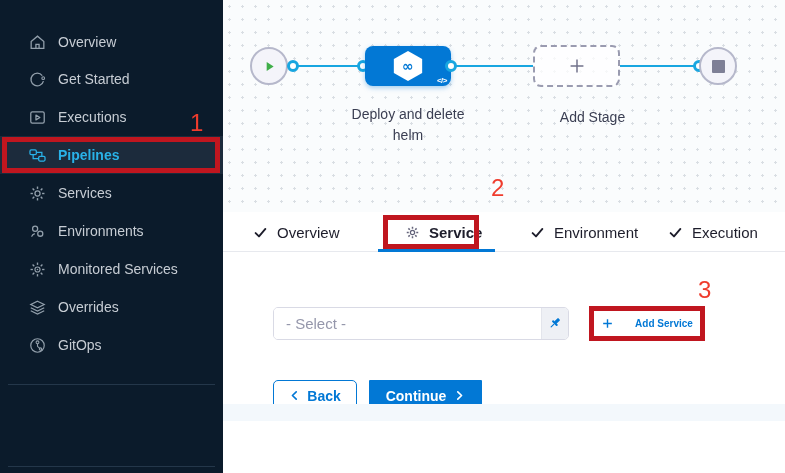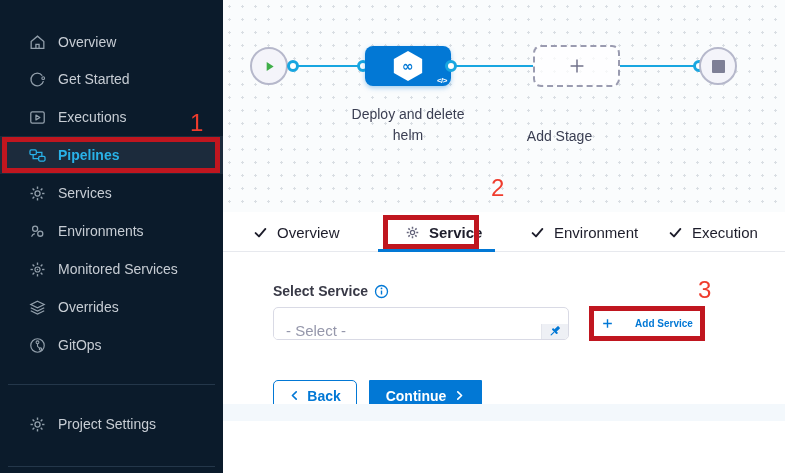--- a/index.html
+++ b/index.html
@@ -25,37 +25,37 @@
     background-size:13px 13px; }
   .pline { position:absolute; top:65px; height:2px; background:#18a6e0; }
   .port { position:absolute; top:60px; width:12px; height:12px; border-radius:50%; background:#fff; border:3px solid #18a6e0; }
   .terminal { position:absolute; top:47px; width:38px; height:38px; border-radius:50%; background:#f4f4fa; border:2px solid #b6b8cb; display:flex; align-items:center; justify-content:center; }
   .stage-node { position:absolute; left:142px; top:46px; width:86px; height:40px; border-radius:8px; background:#0278d5; box-shadow:0 2px 5px rgba(2,120,213,.35); display:flex; align-items:center; justify-content:center; cursor:pointer; }
   .code-glyph { position:absolute; right:4px; bottom:1px; color:#fff; font-size:8px; font-weight:bold; letter-spacing:-0.5px; }
   .add-stage-node { position:absolute; left:310px; top:45px; width:87px; height:42px; border-radius:8px; border:2px dashed #9a9bb0; background:rgba(255,255,255,.75); display:flex; align-items:center; justify-content:center; cursor:pointer; }
   .stop-square { width:13px; height:13px; background:#7e7f96; border-radius:1px; }
   .node-label { position:absolute; font-size:14px; line-height:21px; color:#3a3e52; text-align:center; }
   .lbl-stage { left:125px; top:104px; width:120px; }
-  .lbl-addstage { left:283px; top:107px; width:107px;margin-top:19px; }
+  .lbl-addstage { left:316px; top:107px; width:107px; }
 
   
   .tabbar { position:absolute; top:212px; left:0; right:0; height:40px; background:#fff; border-bottom:1px solid #e7e9ee; }
   .tab { position:absolute; top:0; height:40px; display:flex; align-items:center; gap:9px; font-size:15px; color:#1d1d2b; font-weight:500; cursor:pointer; }
   .tab .ticon { display:flex; align-items:center; }
   .tab-overview { left:30px; }
   .tab-service { left:182px; font-weight:600; }
   .tab-environment { left:307px; }
   .tab-execution { left:445px; }
   .service-underline { position:absolute; left:155px; top:37px; width:117px; height:3px; background:#0278d5; }
 
   
   .form-area { position:absolute; top:252px; left:0; right:0; bottom:17px; background:#fff; }
   .field-label-row { position:absolute; left:50px; top:31px; display:flex; align-items:center; gap:6px; }
   .field-label { font-size:14px; font-weight:bold; color:#383946; }
-  .select-wrap { position:absolute; left:50px; top:55px; width:296px; height:33px; border:1px solid #d9dae5; border-radius:5px; background:#fff; display:flex; overflow:hidden;align-items:flex-end; }
+  .select-wrap { position:absolute; left:50px; top:55px; width:296px; height:33px; border:1px solid #d9dae5; border-radius:5px; background:#fff; display:flex; overflow:hidden; }
   .select-input { flex:1; border:none; outline:none; padding:0 12px; font-size:15px; color:#3a3e52; font-family:"Liberation Sans", sans-serif; background:#fff; }
   .select-input::placeholder { color:#9597ab; opacity:1; }
   .pin-btn { width:27px; background:#eef0f5; display:flex; align-items:center; justify-content:center; cursor:pointer; border-left:1px solid #e3e5ec; }
   .add-service-btn { display:flex; align-items:center; gap:21px; color:#0278d5; font-size:10px; font-weight:bold; cursor:pointer; background:#fff; border:none; font-family:"Liberation Sans", sans-serif; }
   .btn-row-back { position:absolute; left:50px; top:128px; width:84px; height:31px; border:1px solid #0278d5; border-radius:5px; background:#fff; color:#0278d5; font-weight:bold; font-size:14px; display:flex; align-items:center; justify-content:center; gap:7px; cursor:pointer; font-family:"Liberation Sans", sans-serif; }
   .btn-row-continue { position:absolute; left:146px; top:128px; width:113px; height:31px; border:none; border-radius:1px; background:#0278d5; color:#fff; font-weight:bold; font-size:14px; display:flex; align-items:center; justify-content:center; gap:8px; cursor:pointer; font-family:"Liberation Sans", sans-serif; }
   .bottom-strip { position:absolute; bottom:0; left:0; right:0; height:17px; background:#f3f8fc; }
 
   
   .anno-box { position:absolute; border:5px solid #c0161f; pointer-events:none; z-index:5; }
@@ -183,38 +183,20 @@
             <circle cx="12" cy="8" r="1.8" fill="none" stroke="currentColor" stroke-width="1.4"></circle>
             <path d="M12 9.8 V13 L14.8 15.6" fill="none" stroke="currentColor" stroke-width="1.4"></path>
             <circle cx="15.8" cy="16.5" r="1.5" fill="none" stroke="currentColor" stroke-width="1.4"></circle>
           </svg>
         </span>
       <span>GitOps</span>
     </div>
 
     <div class="side-divider" style="top:384px"></div>
 
-    <div class="nav-item" style="top:405px">
-      <span class="nicon">
-          <svg viewBox="0 0 24 24">
-            <circle cx="12" cy="12" r="3.2" fill="none" stroke="currentColor" stroke-width="1.6"></circle>
-            <g stroke="currentColor" stroke-width="1.8">
-              <line x1="12" y1="3.2" x2="12" y2="6.2"></line>
-              <line x1="12" y1="17.8" x2="12" y2="20.8"></line>
-              <line x1="3.2" y1="12" x2="6.2" y2="12"></line>
-              <line x1="17.8" y1="12" x2="20.8" y2="12"></line>
-              <line x1="5.8" y1="5.8" x2="7.9" y2="7.9"></line>
-              <line x1="16.1" y1="16.1" x2="18.2" y2="18.2"></line>
-              <line x1="5.8" y1="18.2" x2="7.9" y2="16.1"></line>
-              <line x1="16.1" y1="7.9" x2="18.2" y2="5.8"></line>
-            </g>
-          </svg>
-        </span>
-      <span>Project Settings</span>
-    </div>
 
     <div class="side-divider" style="top:466px"></div>
 
     <div class="anno-box anno-box-1"></div>
     <div class="anno-num anno-num-1">1</div>
   </aside>
 
   <main class="main">
 
     <section class="canvas">
@@ -302,30 +284,20 @@
           </span>
         <span>Execution</span>
       </div>
       <div class="service-underline"></div>
 
       <div class="anno-box anno-box-2"></div>
     </nav>
 
     <section class="form-area">
 
-      <div class="field-label-row">
-        <span class="field-label">Select Service</span>
-        <span style="display:flex">
-            <svg width="15" height="15" viewBox="0 0 16 16">
-              <circle cx="8" cy="8" r="6.4" fill="none" stroke="#0278d5" stroke-width="1.4"></circle>
-              <line x1="8" y1="7" x2="8" y2="11.2" stroke="#0278d5" stroke-width="1.5"></line>
-              <circle cx="8" cy="4.7" r="0.95" fill="#0278d5"></circle>
-            </svg>
-          </span>
-      </div>
 
       <div class="select-wrap">
         <input class="select-input" type="text" placeholder="- Select -" style="">
         <div class="pin-btn">
           <svg width="15" height="15" viewBox="0 0 16 16">
             <g transform="rotate(45 8 7)" fill="#0278d5">
               <rect x="6.3" y="1.5" width="3.4" height="6" rx="1"></rect>
               <rect x="4.2" y="6.8" width="7.6" height="2.2" rx="1"></rect>
               <rect x="7.4" y="9" width="1.2" height="5.2" rx="0.6"></rect>
             </g>

